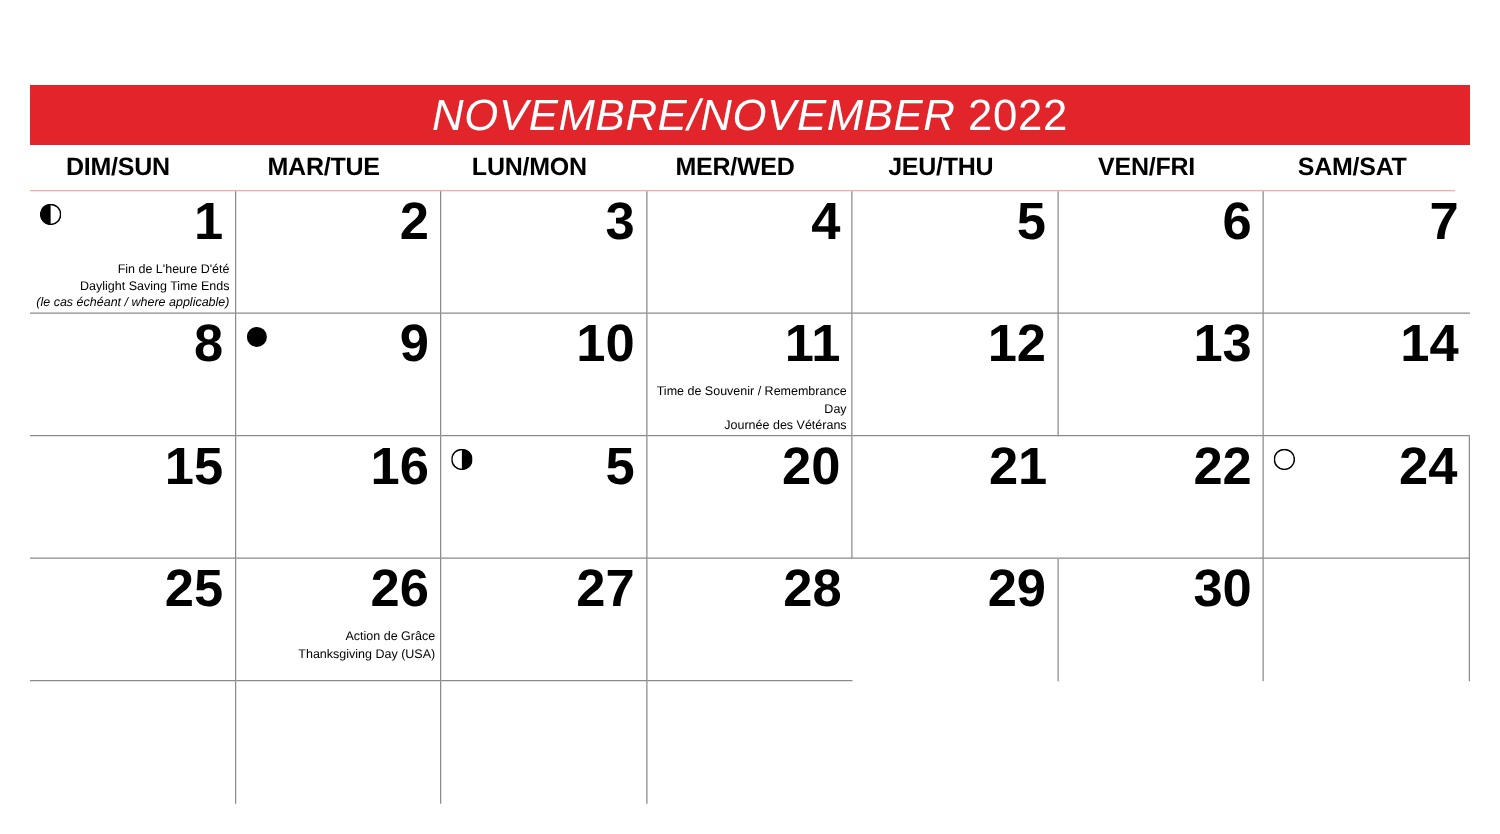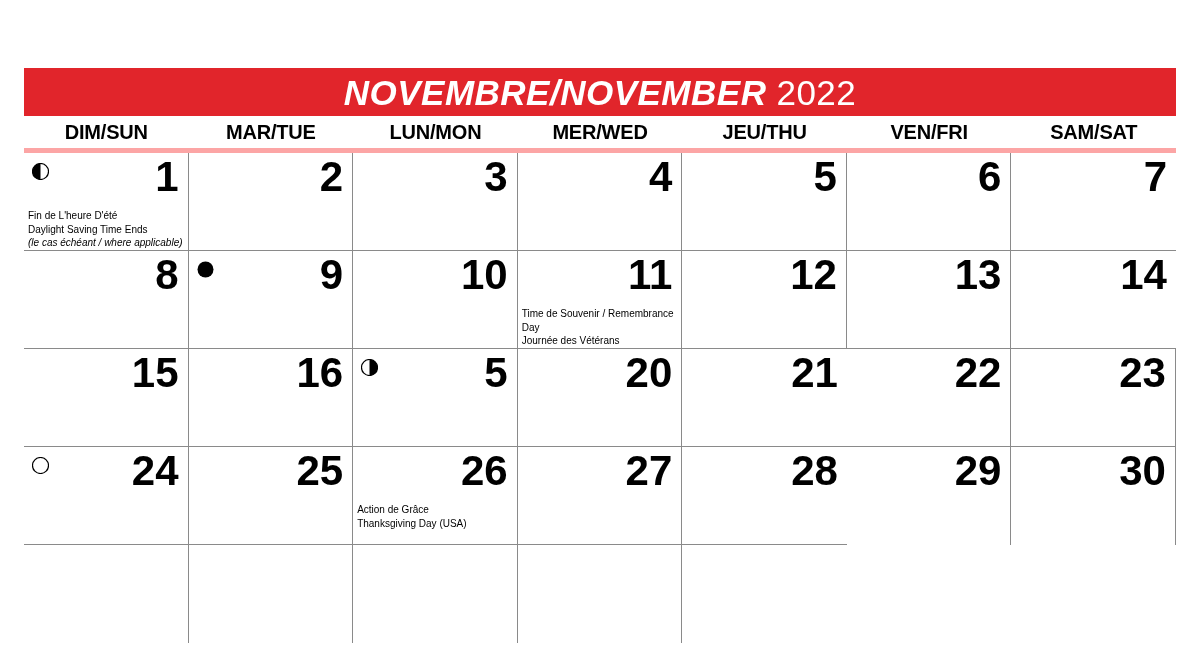--- a/index.html
+++ b/index.html
@@ -36,36 +36,36 @@
   .title-text {
     font-size: 35px;
     font-weight: bold;
     color: #ffffff;
     letter-spacing: 0.5px;
     line-height: 1;
     white-space: nowrap;
   }
   .title-month {
     font-style: italic;
-    font-weight: bold;
+    font-weight: normal;
   }
   .title-year {
     font-weight: normal;
     font-style: normal;
     margin-left: 10px;
   }
   
   .dow-row {
     position: absolute;
-    left: 24px;
+    left: 12px;
     top: 116px;
     width: 1152px;
     height: 37px;
     display: flex;
-    border-bottom: 5px solid #fca5a5;
+    border-bottom: 1px solid #fca5a5;
     box-sizing: border-box;
   }
   .dow-cell {
     flex: 1 1 0;
     display: flex;
     align-items: center;
     justify-content: center;
     font-size: 20px;
     font-weight: bold;
     color: #000000;
@@ -111,21 +111,21 @@
     left: 8px;
     width: 17px;
     height: 17px;
   }
   .moon svg { display: block; }
   .events {
     position: absolute;
     left: 4px;
     right: 4px;
     top: 56px;
-    text-align: left;
+    text-align: right;
     font-size: 10px;
     line-height: 1.35;
     color: #000000;
   }
   .events .ev-italic {
     font-style: italic;
   }
   .left-strip {
     position: absolute;
     left: 0;
@@ -238,23 +238,20 @@
       <div class="cell">
         <div class="daynum">20</div>
       </div>
       <div class="cell col-last">
         <div class="daynum">21</div>
       </div>
       <div class="cell">
         <div class="daynum">22</div>
       </div>
       <div class="cell">
-        <div class="daynum">23</div>
-      </div>
-      <div class="cell">
         <div class="moon">
           <svg width="17" height="17" viewBox="0 0 17 17">
             <circle cx="8.5" cy="8.5" r="8" fill="#fff" stroke="#000" stroke-width="1.2"></circle>
           </svg>
         </div>
         <div class="daynum">24</div>
       </div>
       <div class="cell">
         <div class="daynum">25</div>
       </div>

